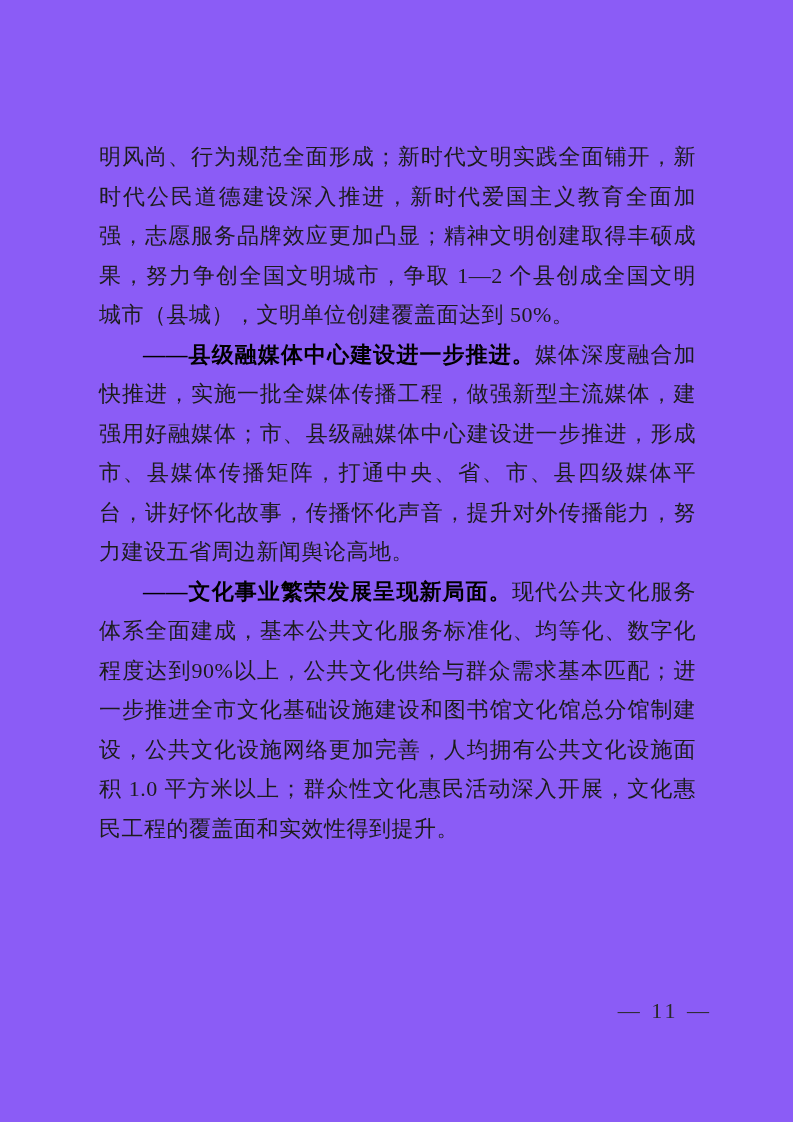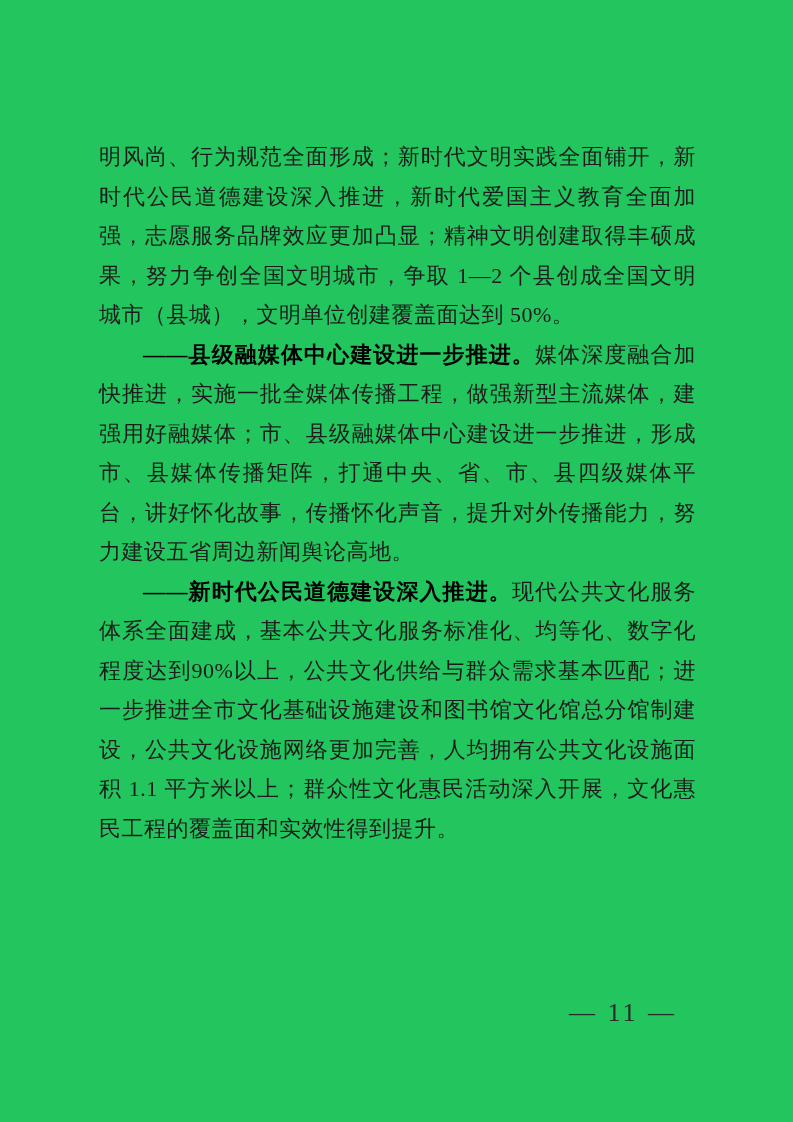--- a/index.html
+++ b/index.html
@@ -4,21 +4,21 @@
 <style>
   html, body {
     margin: 0;
     padding: 0;
     background: #ffffff;
   }
   .page {
     position: relative;
     width: 793px;
     height: 1122px;
-    background: #22c55e;
+    background: #8b5cf6;
     overflow: hidden;
     font-family: "Liberation Serif", "DejaVu Serif", serif;
     color: #1c1c1c;
   }
   .text-block {
     position: absolute;
     left: 99px;
     top: 137px;
     width: 597px;
     font-size: 22px;
@@ -37,34 +37,34 @@
   .lead-seg {
     font-weight: 700;
     color: #000000;
   }
   .body-seg {
     font-weight: 400;
   }
   .page-number {
     position: absolute;
     top: 998px;
-    right: 116px;
-    font-size: 26px;
+    right: 81px;
+    font-size: 22px;
     color: #2a2a2a;
     letter-spacing: 3px;
     white-space: nowrap;
   }
 </style>
 </head>
 <body>
 
 <div class="page">
   <main class="text-block">
     <p class="para continuation"><span class="body-seg">明风尚、行为规范全面形成；新时代文明实践全面铺开，新时代公民道德建设深入推进，新时代爱国主义教育全面加强，志愿服务品牌效应更加凸显；精神文明创建取得丰硕成果，努力争创全国文明城市，争取 1—2 个县创成全国文明城市（县城），文明单位创建覆盖面达到 50%。</span></p>
 
     <p class="para"><span class="lead-seg">——县级融媒体中心建设进一步推进。</span><span class="body-seg">媒体深度融合加快推进，实施一批全媒体传播工程，做强新型主流媒体，建强用好融媒体；市、县级融媒体中心建设进一步推进，形成市、县媒体传播矩阵，打通中央、省、市、县四级媒体平台，讲好怀化故事，传播怀化声音，提升对外传播能力，努力建设五省周边新闻舆论高地。</span></p>
 
-    <p class="para"><span class="lead-seg">——新时代公民道德建设深入推进。</span><span class="body-seg">现代公共文化服务体系全面建成，基本公共文化服务标准化、均等化、数字化程度达到90%以上，公共文化供给与群众需求基本匹配；进一步推进全市文化基础设施建设和图书馆文化馆总分馆制建设，公共文化设施网络更加完善，人均拥有公共文化设施面积 1.1 平方米以上；群众性文化惠民活动深入开展，文化惠民工程的覆盖面和实效性得到提升。</span></p>
+    <p class="para"><span class="lead-seg">——文化事业繁荣发展呈现新局面。</span><span class="body-seg">现代公共文化服务体系全面建成，基本公共文化服务标准化、均等化、数字化程度达到90%以上，公共文化供给与群众需求基本匹配；进一步推进全市文化基础设施建设和图书馆文化馆总分馆制建设，公共文化设施网络更加完善，人均拥有公共文化设施面积 1.0 平方米以上；群众性文化惠民活动深入开展，文化惠民工程的覆盖面和实效性得到提升。</span></p>
 
   </main>
 
   <footer class="page-number"><span>— 11 —</span></footer>
 </div>
 
 </body></html>

